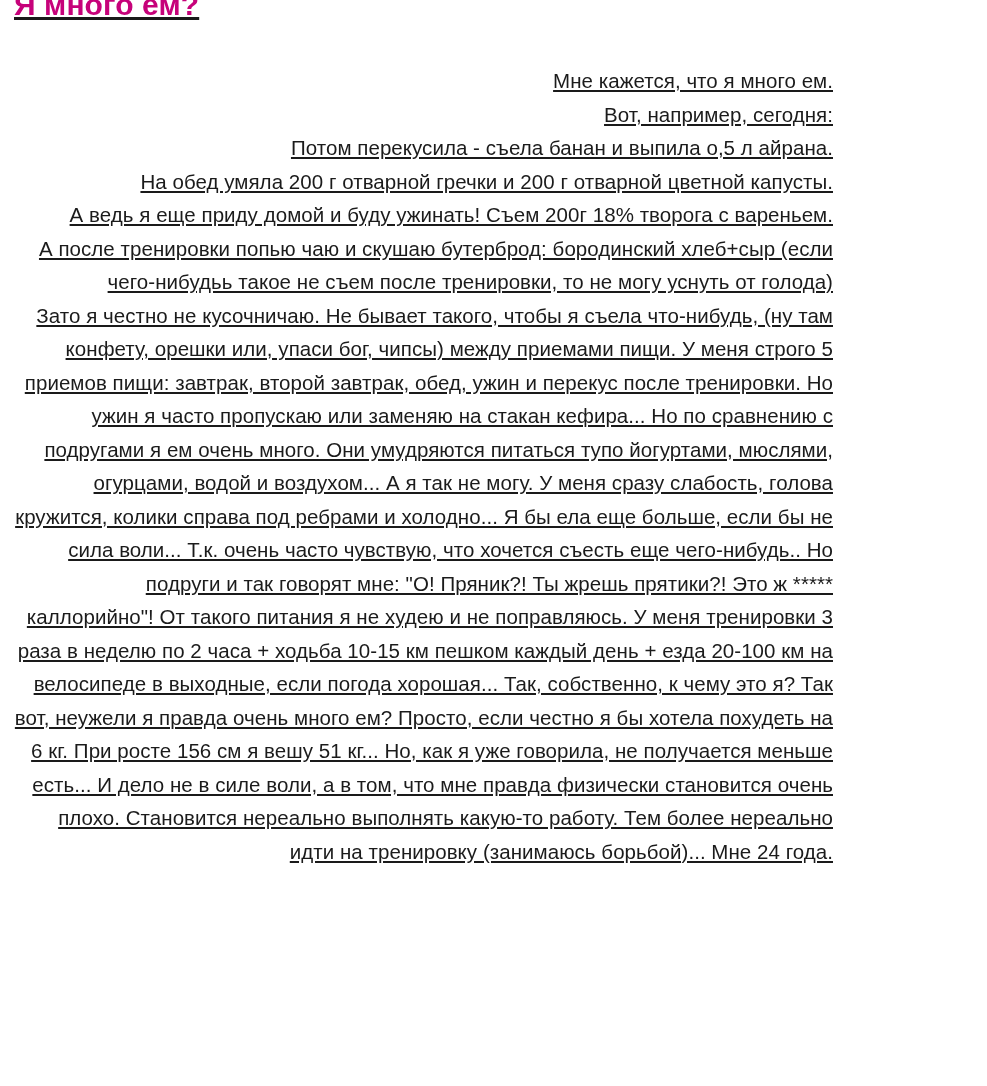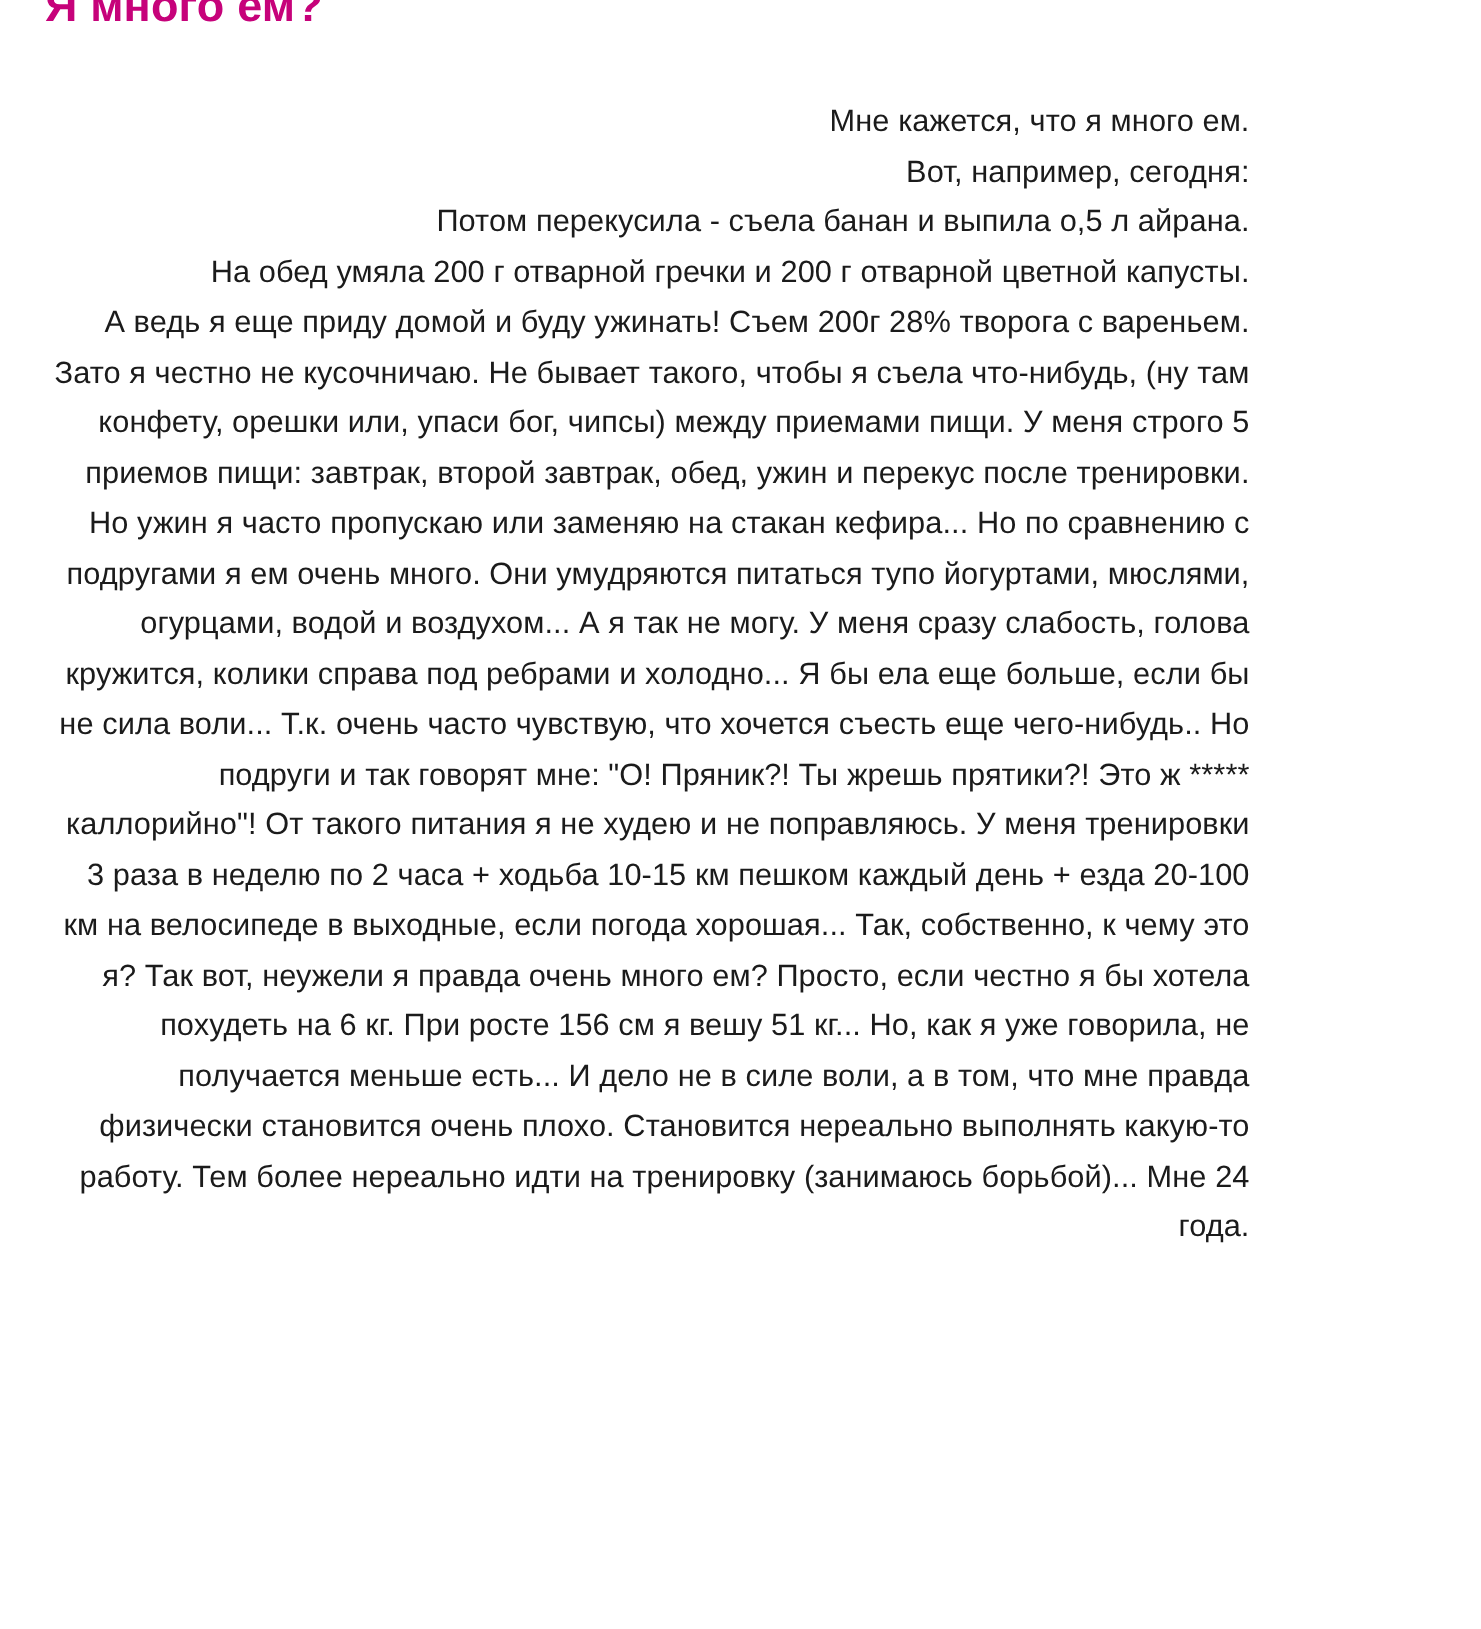--- a/index.html
+++ b/index.html
@@ -10,22 +10,23 @@
   body {
     width: 987px;
     min-height: 1086px;
     font-family: "Liberation Sans", sans-serif;
     color: #1a1a1a;
     -webkit-font-smoothing: antialiased;
   }
   .page {
     width: 863px;
     box-sizing: border-box;
-    padding: 0 30px 0 30px;
+    padding: 0 30px 0 14px;
     position: relative;
+    text-decoration: underline;
   }
   .post-title {
     margin: 0;
     padding: 0;
     color: #c6027a;
     font-family: "Liberation Sans", sans-serif;
     font-size: 30px;
     font-weight: bold;
     line-height: 34px;
     letter-spacing: 0.1px;
@@ -63,17 +64,18 @@
 
   <div class="title-clip">
     <h1 class="post-title" style="color: rgb(198, 2, 122);">Я много ем?</h1>
   </div>
 
   <div class="post-body">
     <p class="block flow">Мне кажется, что я много ем.</p>
     <p class="block flow">Вот, например, сегодня:</p>
     <p class="block flow">Потом перекусила - съела банан и выпила о,5 л айрана.</p>
     <p class="block flow">На обед умяла 200 г отварной гречки и 200 г отварной цветной капусты.</p>
-    <p class="block flow">А ведь я еще приду домой и буду ужинать! Съем 200г 28% творога с вареньем.</p>
+    <p class="block flow">А ведь я еще приду домой и буду ужинать! Съем 200г 18% творога с вареньем.</p>
+    <p class="block flow">А после тренировки попью чаю и скушаю бутерброд: бородинский хлеб+сыр (если чего-нибудьь такое не съем после тренировки, то не могу уснуть от голода)</p>
     <p class="block flow">Зато я честно не кусочничаю. Не бывает такого, чтобы я съела что-нибудь, (ну там конфету, орешки или, упаси бог, чипсы) между приемами пищи. У меня строго 5 приемов пищи: завтрак, второй завтрак, обед, ужин и перекус после тренировки. Но ужин я часто пропускаю или заменяю на стакан кефира... Но по сравнению с подругами я ем очень много. Они умудряются питаться тупо йогуртами, мюслями, огурцами, водой и воздухом... А я так не могу. У меня сразу слабость, голова кружится, колики справа под ребрами и холодно... Я бы ела еще больше, если бы не сила воли... Т.к. очень часто чувствую, что хочется съесть еще чего-нибудь.. Но подруги и так говорят мне: "О! Пряник?! Ты жрешь прятики?! Это ж ***** каллорийно"! От такого питания я не худею и не поправляюсь. У меня тренировки 3 раза в неделю по 2 часа + ходьба 10-15 км пешком каждый день + езда 20-100 км на велосипеде в выходные, если погода хорошая... Так, собственно, к чему это я? Так вот, неужели я правда очень много ем? Просто, если честно я бы хотела похудеть на 6 кг. При росте 156 см я вешу 51 кг... Но, как я уже говорила, не получается меньше есть... И дело не в силе воли, а в том, что мне правда физически становится очень плохо. Становится нереально выполнять какую-то работу. Тем более нереально идти на тренировку (занимаюсь борьбой)... Мне 24 года.</p>
   </div>
 
 </div>
 
 </body></html>

